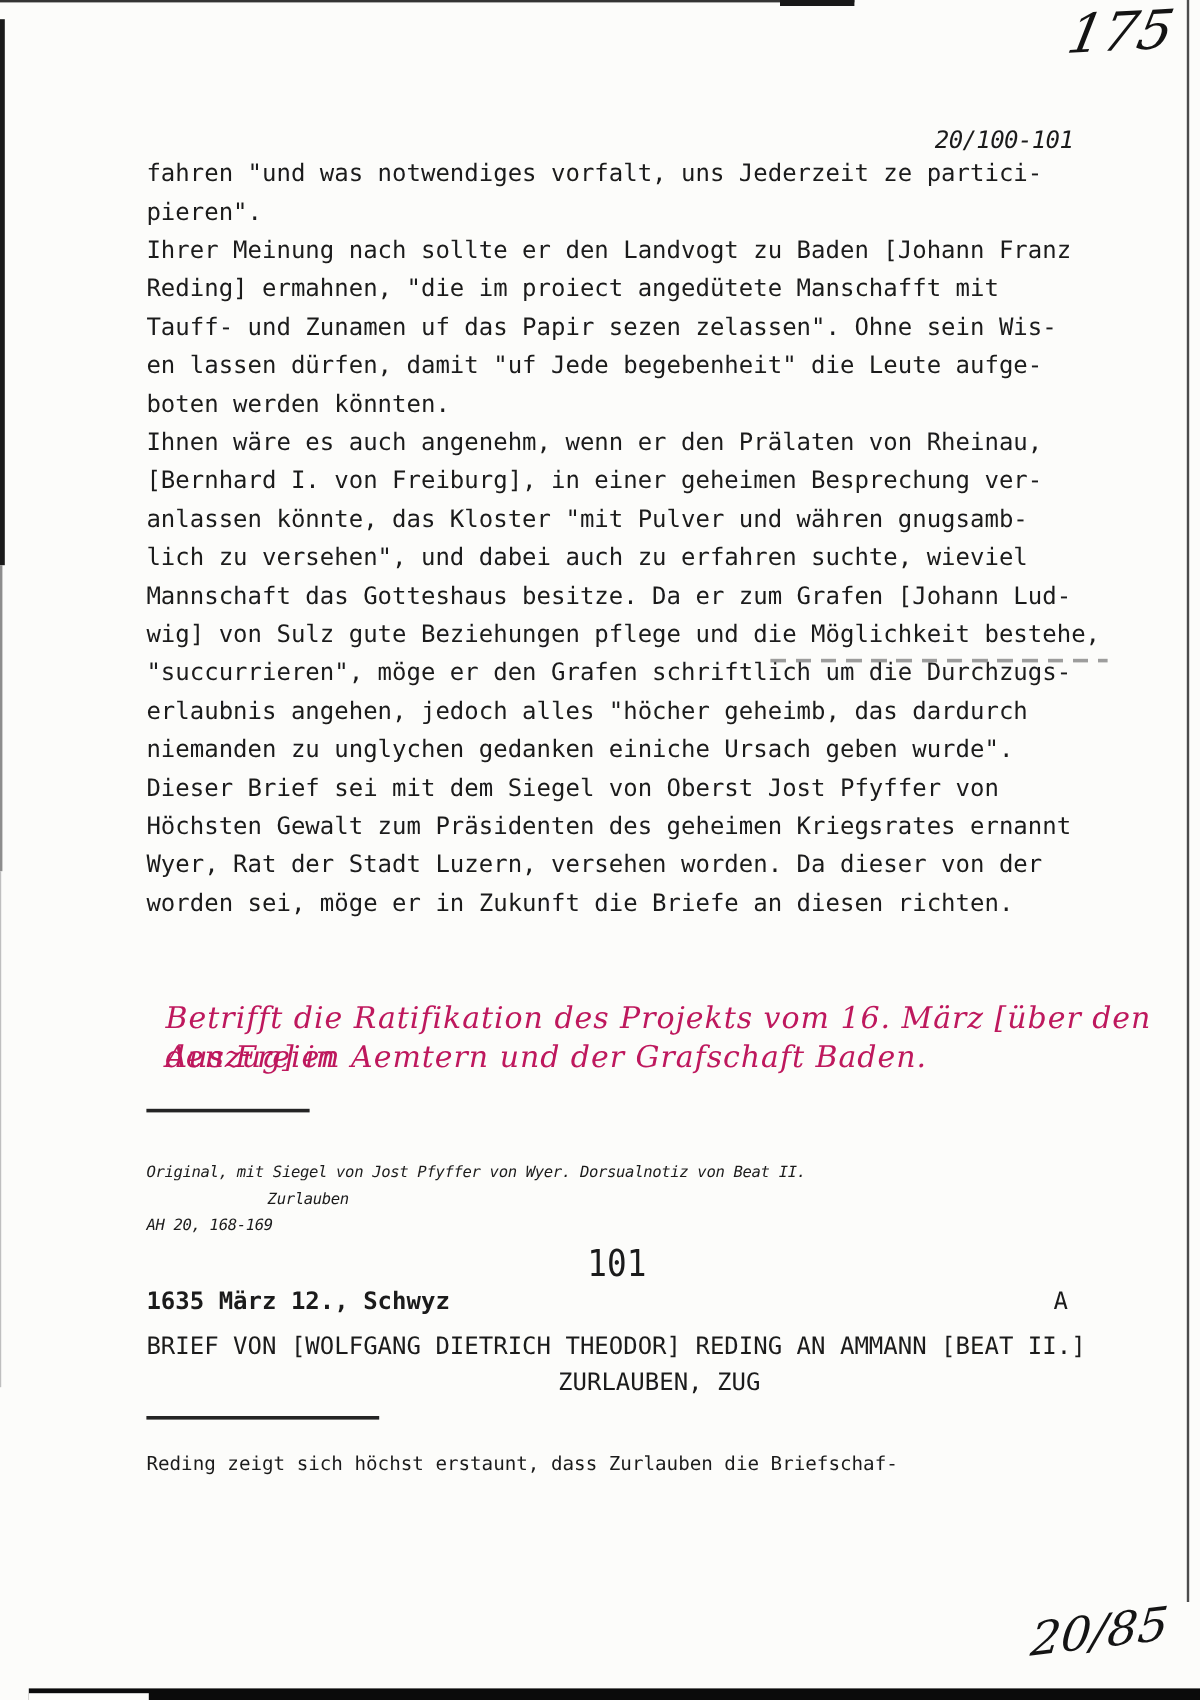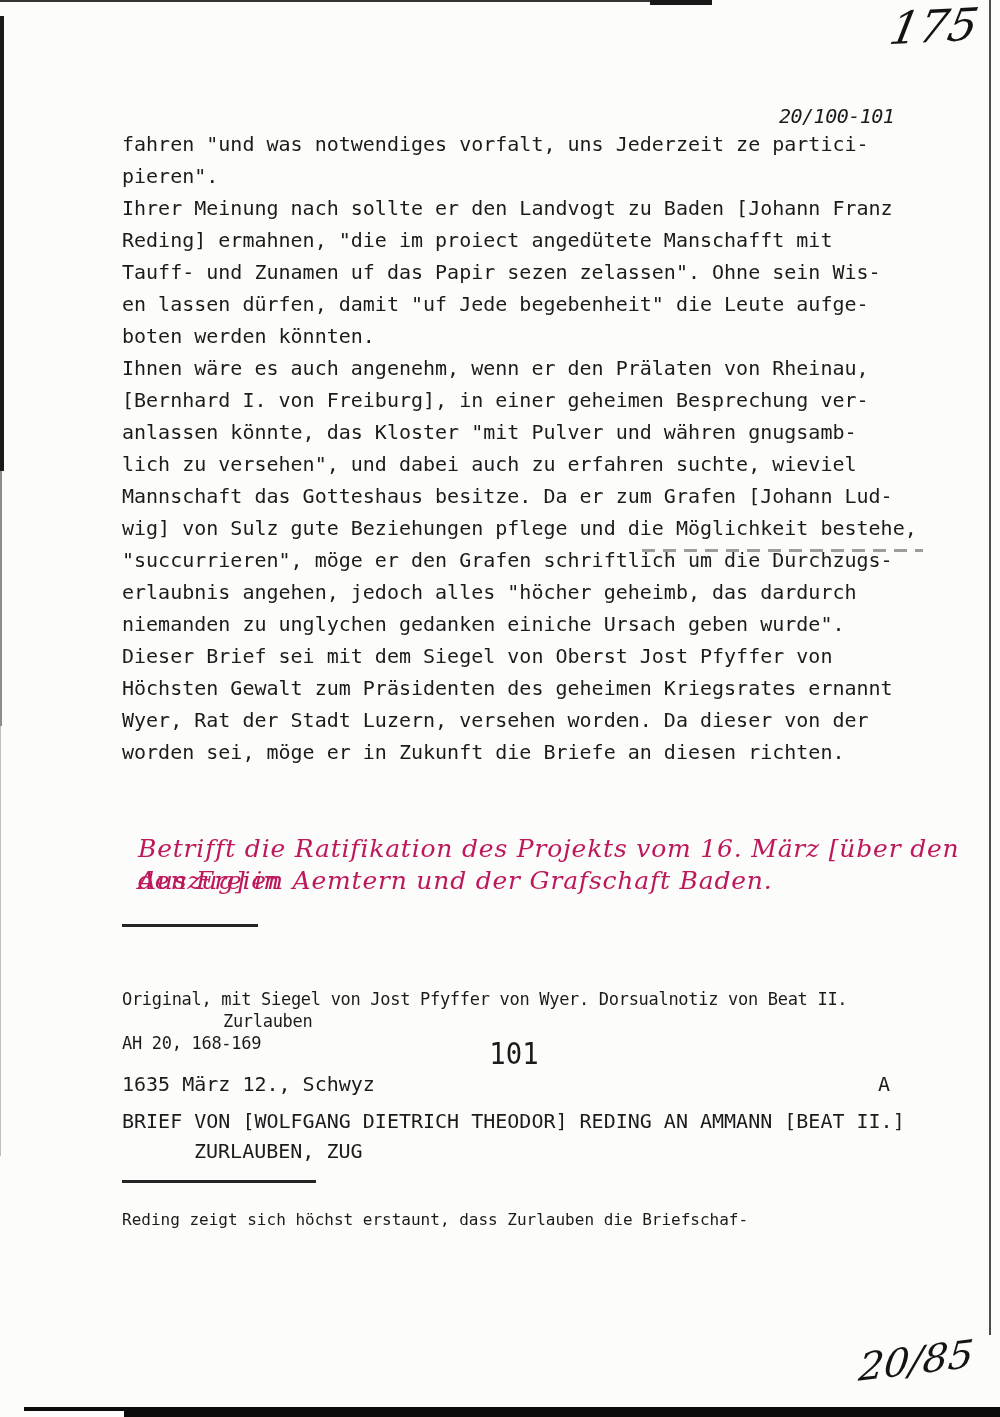--- a/index.html
+++ b/index.html
@@ -31,37 +31,37 @@
     font-size: 25px; line-height: 32px; letter-spacing: 0.8px;
     color: #be185d;
   }
   .regest-block div { height: 32px; }
   
   .rule { position: absolute; background: #242424; height: 3px; }
   .rule-1 { left: 122px; top: 924px; width: 136px; }
   .rule-2 { left: 122px; top: 1180px; width: 194px; }
   
   .source-block {
-    position: absolute; left: 122px; top: 988px;
-    font-size: 17px; line-height: 22px; letter-spacing: -0.3px;
+    position: absolute; left: 122px; top: 967px;
+    font-size: 13px; line-height: 22px; letter-spacing: -0.3px; font-style: italic;
   }
   .source-indent { padding-left: 101px; }
   
   .entry-number {
     position: absolute; left: 122px; top: 1035px; width: 784px;
     text-align: center; font-size: 31px;
     transform: scaleX(0.88);
   }
-  .date-line { position: absolute; left: 122px; top: 1072px; font-size: 20px; }
+  .date-line { position: absolute; left: 122px; top: 1072px; font-size: 20px; font-weight: bold; }
   .series-letter { position: absolute; left: 878px; top: 1072px; font-size: 20px; }
   .title-block {
     position: absolute; left: 122px; top: 1106px;
     font-size: 20px; line-height: 30px;
   }
-  .title-indent { padding-left: 72px; }
+  .title-indent { padding-left: 72px; text-align: center; }
   .abstract-block {
     position: absolute; left: 122px; top: 1204px;
     font-size: 16px; line-height: 32px;
   }
   
   .hw {
     font-family: "DejaVu Serif", serif; font-style: italic;
     color: #141414;
   }
   .hw-top {

